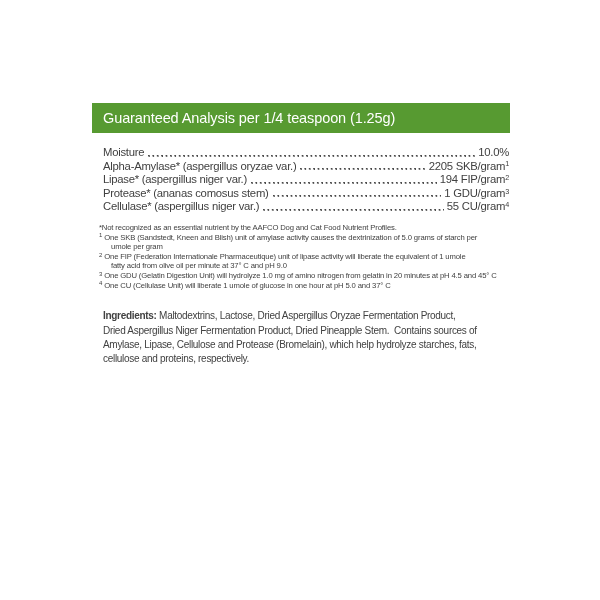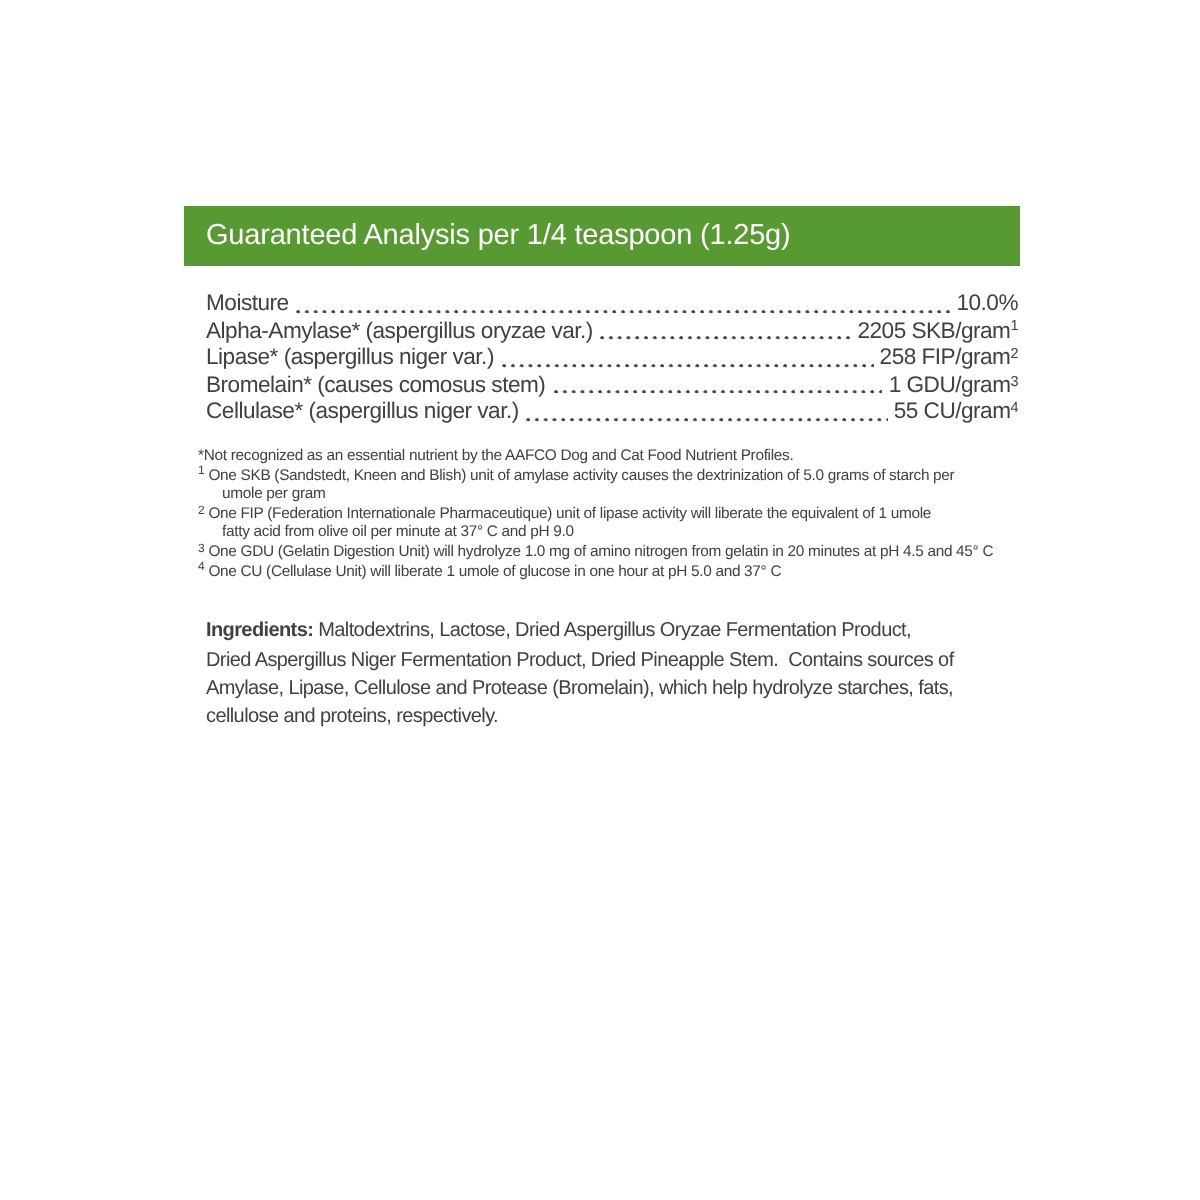--- a/index.html
+++ b/index.html
@@ -113,24 +113,24 @@
         <span class="val"><span>10.0%</span><sup class="u"></sup></span>
       </div>
       <div class="arow">
         <span class="nm">Alpha-Amylase* (aspergillus oryzae var.)</span>
         <span class="leader"></span>
         <span class="val"><span>2205 SKB/gram</span><sup class="u">1</sup></span>
       </div>
       <div class="arow">
         <span class="nm">Lipase* (aspergillus niger var.)</span>
         <span class="leader"></span>
-        <span class="val"><span>258 FIP/gram</span><sup class="u">2</sup></span>
+        <span class="val"><span>194 FIP/gram</span><sup class="u">2</sup></span>
       </div>
       <div class="arow">
-        <span class="nm">Bromelain* (causes comosus stem)</span>
+        <span class="nm">Protease* (ananas comosus stem)</span>
         <span class="leader"></span>
         <span class="val"><span>1 GDU/gram</span><sup class="u">3</sup></span>
       </div>
       <div class="arow">
         <span class="nm">Cellulase* (aspergillus niger var.)</span>
         <span class="leader"></span>
         <span class="val"><span>55 CU/gram</span><sup class="u">4</sup></span>
       </div>
     </div>
 

